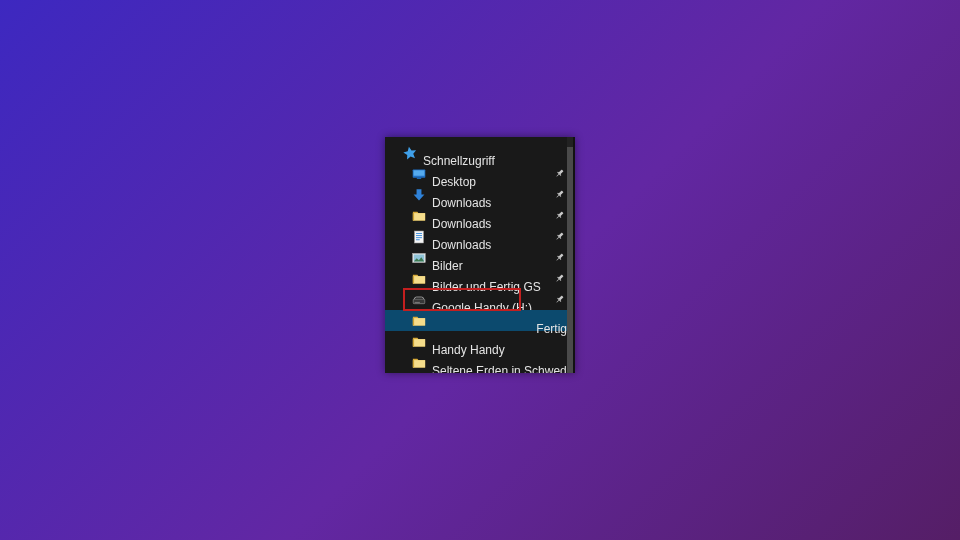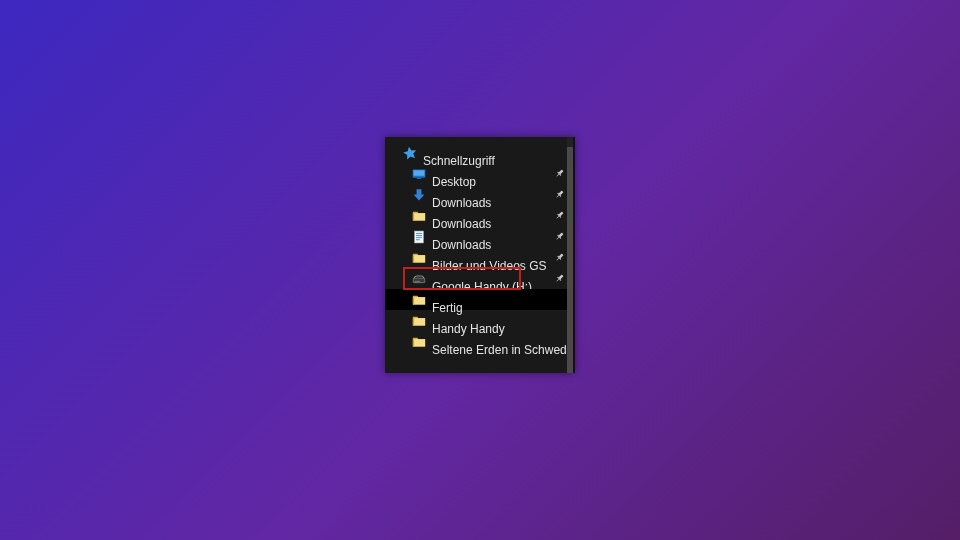--- a/index.html
+++ b/index.html
@@ -167,26 +167,45 @@
       <rect x="6.2" y="1.6" width="3.6" height="6.4" rx="0.6"></rect>
       <rect x="4.4" y="7.6" width="7.2" height="1.7" rx="0.85"></rect>
       <rect x="7.5" y="9.3" width="1" height="4.6"></rect>
     </g>
   </svg>
         </span>
       </div>
       <div class="row indent">
         <span class="icon">
           <svg viewBox="0 0 16 16" xmlns="http://www.w3.org/2000/svg">
-    <path d="M1 3.2 h5.2 l1.2 1.6 H15 v8.4 H1 Z" fill="#d9ab38"></path>
-    <rect x="1" y="4.7" width="14" height="8.5" fill="#f5dd8b"></rect>
-    <rect x="1" y="4.7" width="1.4" height="8.5" fill="#cfa332"></rect>
-  </svg>
-        </span>
-        <span class="label">Bilder und Videos GS</span>
+    <rect x="0.8" y="2.8" width="14.4" height="10.4" fill="#e9e9e9" stroke="#bdbdbd" stroke-width="0.5"></rect>
+    <rect x="2" y="4" width="12" height="8" fill="#8fc3d8"></rect>
+    <path d="M2 12 l3.4 -3.6 2.4 2.2 2.8 -3.4 3.4 4.8 Z" fill="#3e7a52"></path>
+  </svg>
+        </span>
+        <span class="label">Bilder</span>
+        <span class="pin">
+          <svg viewBox="0 0 16 16" xmlns="http://www.w3.org/2000/svg">
+    <g transform="rotate(45 8 8)" fill="#c9c9c9">
+      <rect x="6.2" y="1.6" width="3.6" height="6.4" rx="0.6"></rect>
+      <rect x="4.4" y="7.6" width="7.2" height="1.7" rx="0.85"></rect>
+      <rect x="7.5" y="9.3" width="1" height="4.6"></rect>
+    </g>
+  </svg>
+        </span>
+      </div>
+      <div class="row indent">
+        <span class="icon">
+          <svg viewBox="0 0 16 16" xmlns="http://www.w3.org/2000/svg">
+    <path d="M1 3.2 h5.2 l1.2 1.6 H15 v8.4 H1 Z" fill="#d9ab38"></path>
+    <rect x="1" y="4.7" width="14" height="8.5" fill="#f5dd8b"></rect>
+    <rect x="1" y="4.7" width="1.4" height="8.5" fill="#cfa332"></rect>
+  </svg>
+        </span>
+        <span class="label">Bilder und Fertig GS</span>
         <span class="pin">
           <svg viewBox="0 0 16 16" xmlns="http://www.w3.org/2000/svg">
     <g transform="rotate(45 8 8)" fill="#c9c9c9">
       <rect x="6.2" y="1.6" width="3.6" height="6.4" rx="0.6"></rect>
       <rect x="4.4" y="7.6" width="7.2" height="1.7" rx="0.85"></rect>
       <rect x="7.5" y="9.3" width="1" height="4.6"></rect>
     </g>
   </svg>
         </span>
       </div>
@@ -203,21 +222,21 @@
           <svg viewBox="0 0 16 16" xmlns="http://www.w3.org/2000/svg">
     <g transform="rotate(45 8 8)" fill="#c9c9c9">
       <rect x="6.2" y="1.6" width="3.6" height="6.4" rx="0.6"></rect>
       <rect x="4.4" y="7.6" width="7.2" height="1.7" rx="0.85"></rect>
       <rect x="7.5" y="9.3" width="1" height="4.6"></rect>
     </g>
   </svg>
         </span>
         <div class="annotation" style="border-color: rgb(196, 31, 31);"></div>
       </div>
-      <div class="row indent" style="background: #000000;">
+      <div class="row indent" style="background: #0c4a6e; justify-content: space-between;">
         <span class="icon">
           <svg viewBox="0 0 16 16" xmlns="http://www.w3.org/2000/svg">
     <path d="M1 3.2 h5.2 l1.2 1.6 H15 v8.4 H1 Z" fill="#d9ab38"></path>
     <rect x="1" y="4.7" width="14" height="8.5" fill="#f5dd8b"></rect>
     <rect x="1" y="4.7" width="1.4" height="8.5" fill="#cfa332"></rect>
   </svg>
         </span>
         <span class="label">Fertig</span>
       </div>
       <div class="row indent">

